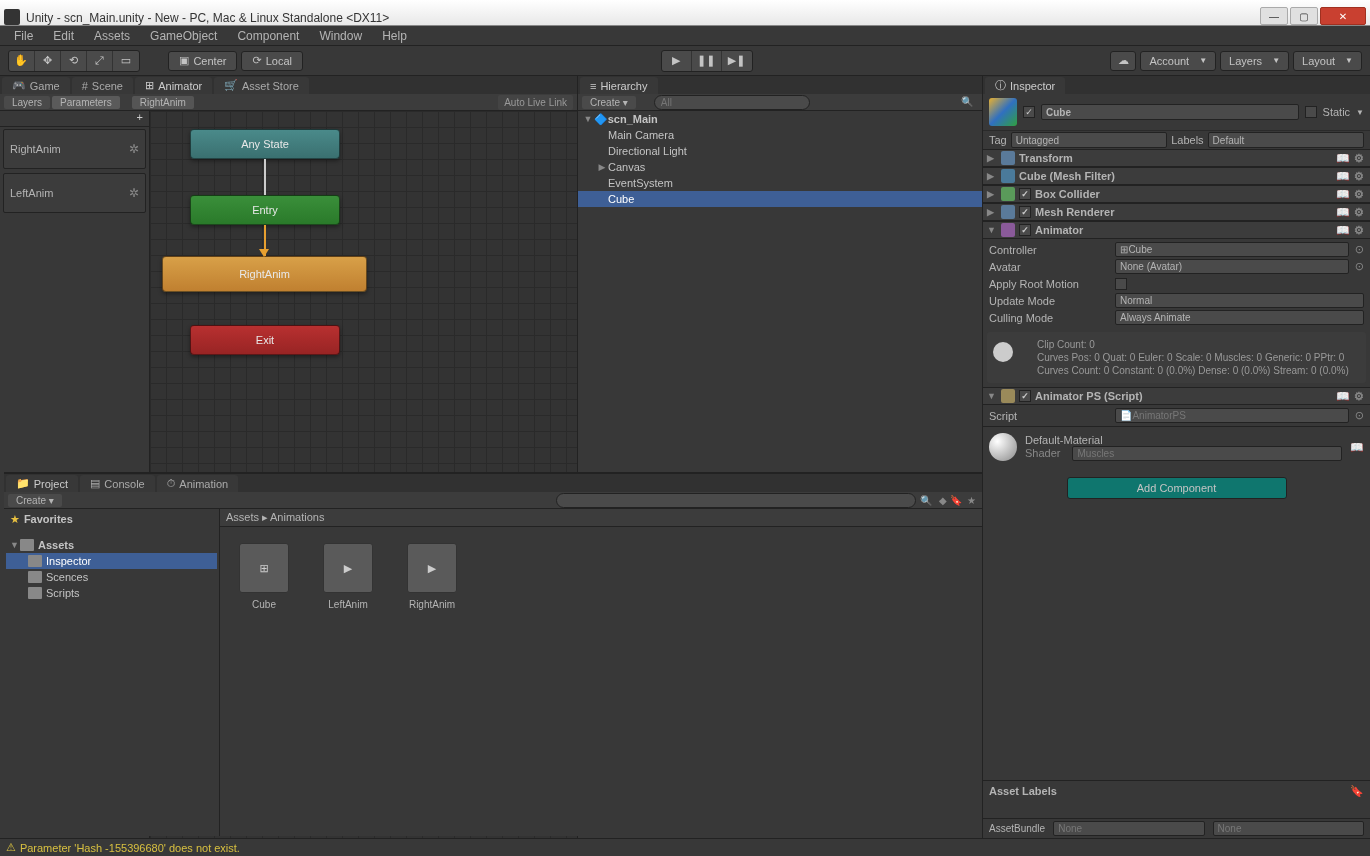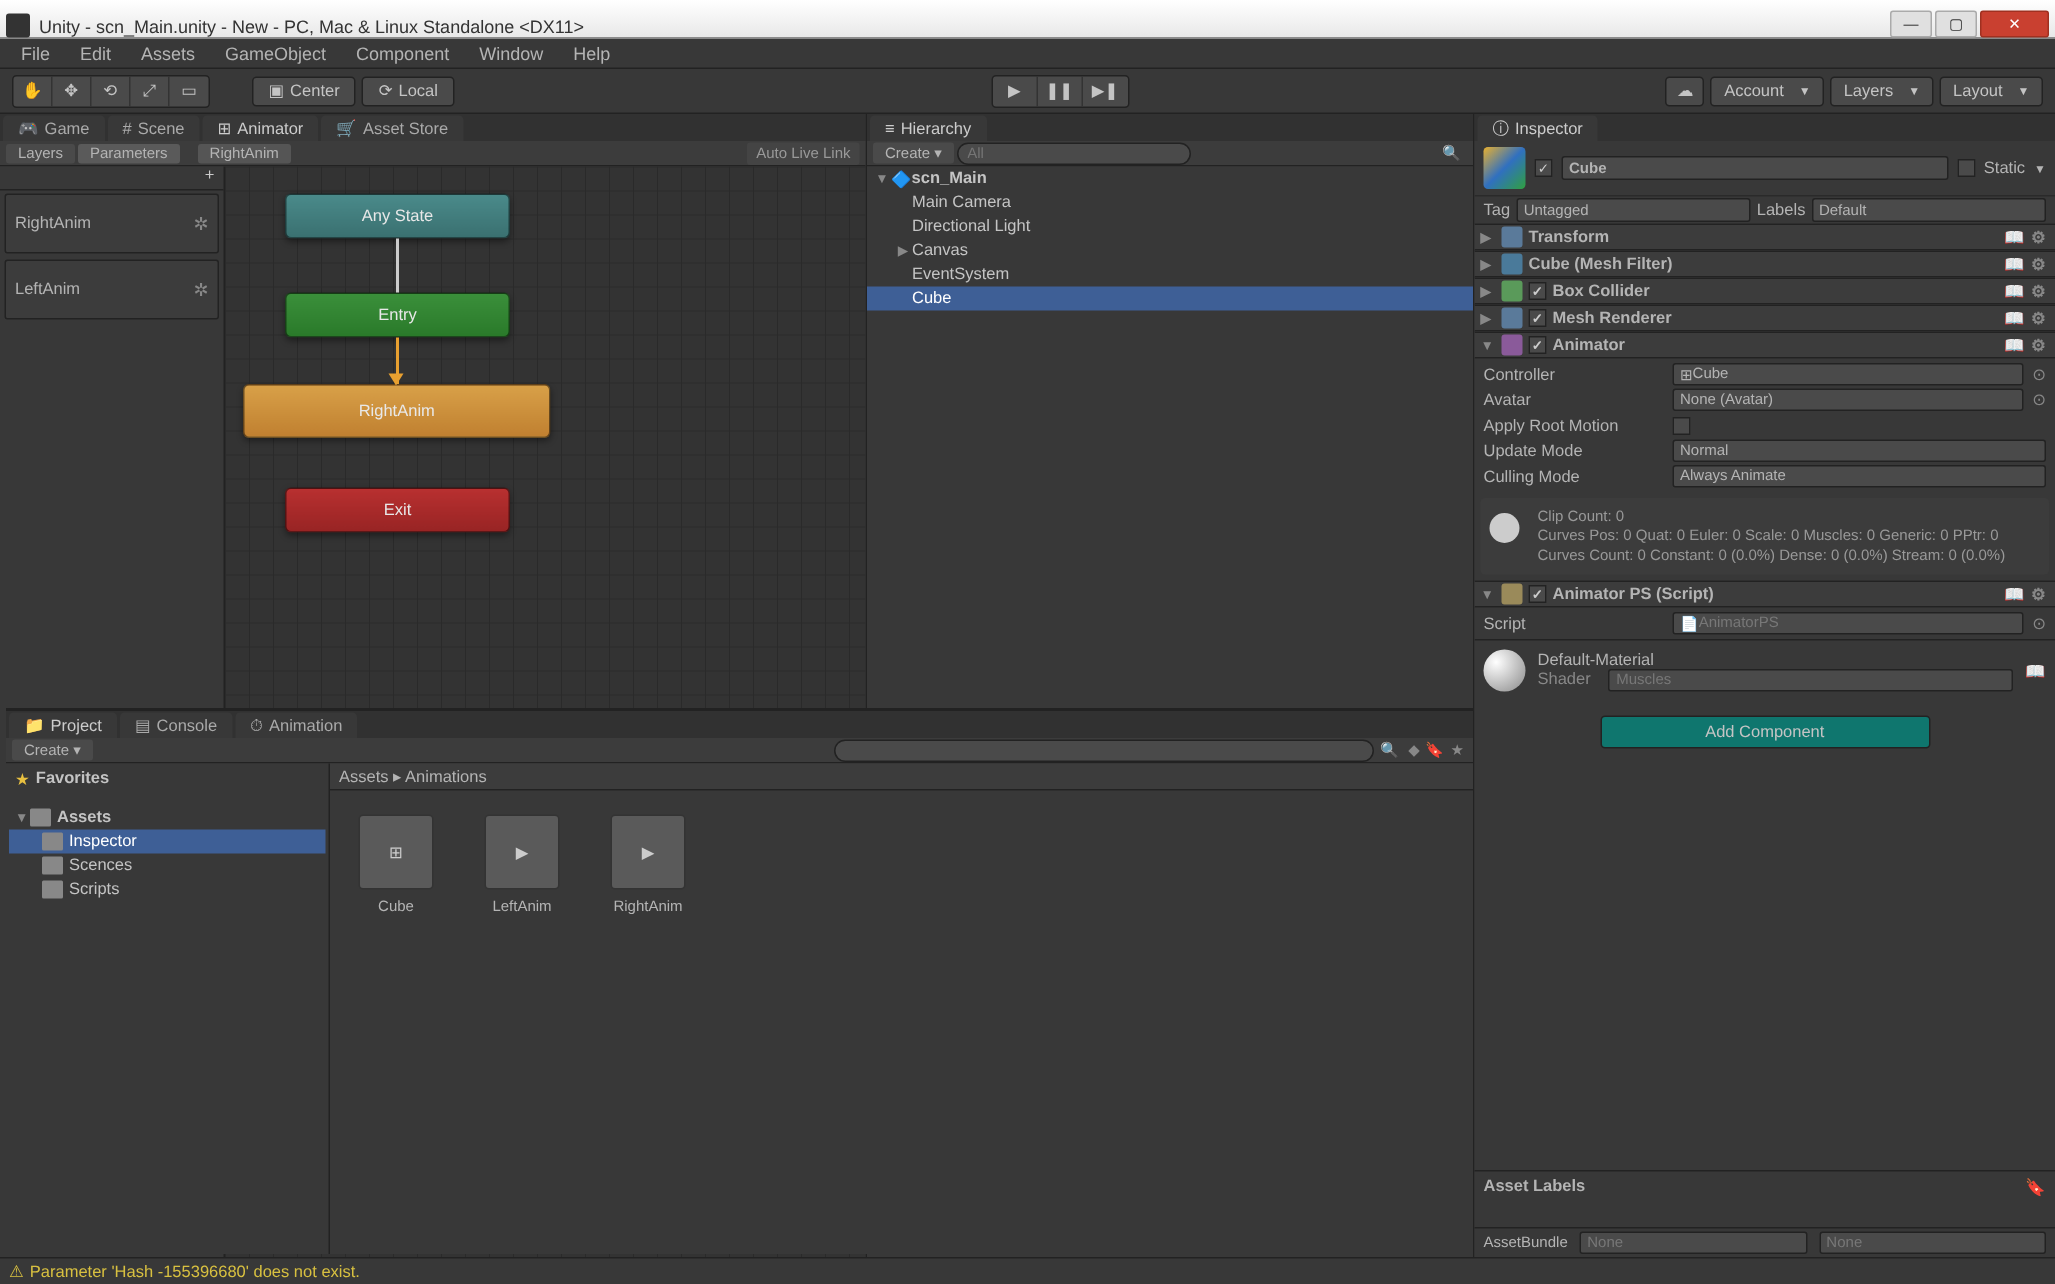--- a/index.html
+++ b/index.html
@@ -61,21 +61,21 @@
 .insp-field{flex:1;height:16px;background:#4a4a4a;border:1px solid #222;border-radius:2px;padding:0 4px;color:#b4b4b4;font-size:10px;display:flex;align-items:center}
 .comp-header{height:18px;background:#3c3c3c;border-top:1px solid #222;border-bottom:1px solid #222;display:flex;align-items:center;padding:0 4px;gap:4px;font-weight:bold}
 .comp-header .exp{width:10px;font-size:9px;color:#888}
 .comp-icon{width:14px;height:14px;background:#5a7a9a;border-radius:2px}
 .comp-tools{margin-left:auto;display:flex;gap:2px}
 .comp-tools span{width:14px;height:14px;display:flex;align-items:center;justify-content:center;color:#888;font-size:11px}
 .comp-body{padding:2px 6px}
 .prop-row{display:flex;align-items:center;height:17px;gap:6px}
 .prop-label{width:120px;color:#b4b4b4}
 .prop-val{flex:1;height:15px;background:#4a4a4a;border:1px solid #222;border-radius:2px;padding:0 4px;font-size:10px;display:flex;align-items:center;color:#b4b4b4}
-.info-box{background:#3c3c3c;margin:4px;padding:6px;border-radius:3px;display:flex;gap:12px;font-size:10px;color:#999;line-height:1.3}
+.info-box{background:#3c3c3c;margin:4px;padding:6px;border-radius:3px;display:flex;gap:24px;font-size:10px;color:#999;line-height:1.3}
 .info-icon{width:20px;height:20px;background:#ccc;border-radius:50%;flex-shrink:0;margin-top:4px}
 .mat-preview{display:flex;align-items:center;padding:6px;gap:8px;border-top:1px solid #222}
 .sphere{width:28px;height:28px;background:radial-gradient(circle at 30% 30%,#fff,#888);border-radius:50%}
 .add-comp-btn{width:220px;height:22px;margin:10px auto;background:#0f766e;border:1px solid #222;border-radius:3px;display:flex;align-items:center;justify-content:center;color:#c4c4c4}
 .project-body{flex:1;display:flex;min-height:0}
 .folder-tree{width:216px;background:#383838;border-right:1px solid #222;padding:2px}
 .folder-row{height:16px;display:flex;align-items:center;font-size:11px;color:#c4c4c4;padding-left:4px}
 .folder-row.fav{color:#c4c4c4}
 .folder-row .star{color:#e8c040;margin-right:4px}
 .folder-row.selected{background:#3e5f96;color:#fff}
@@ -194,21 +194,21 @@
           </div>
         </div>
       </div>
 
       <div class="mid-col">
         <div class="tab-strip">
           <div class="tab active">≡ <span>Hierarchy</span></div>
         </div>
         <div class="sub-toolbar">
           <div class="sub-tab"><span>Create</span> ▾</div>
-          <div style="position:relative;flex:1;margin-left:0"><input class="search-input" placeholder="All" style=""><span style="position:absolute;right:4px;top:1px;color:#888;font-size:10px">🔍</span></div>
+          <div style="position:relative;flex:1;margin-left:16px"><input class="search-input" placeholder="All" style=""><span style="position:absolute;right:4px;top:1px;color:#888;font-size:10px">🔍</span></div>
         </div>
         <div class="hierarchy-body">
           <div class="h-row"><span class="exp">▼</span>🔷 <b>scn_Main</b></div>
           <div class="h-row" style="padding-left:30px">Main Camera</div>
           <div class="h-row" style="padding-left:30px">Directional Light</div>
           <div class="h-row" style="padding-left:18px">
               <span class="exp">▶</span>
               <span>Canvas</span>
             </div>
           <div class="h-row" style="padding-left:30px">EventSystem</div>

